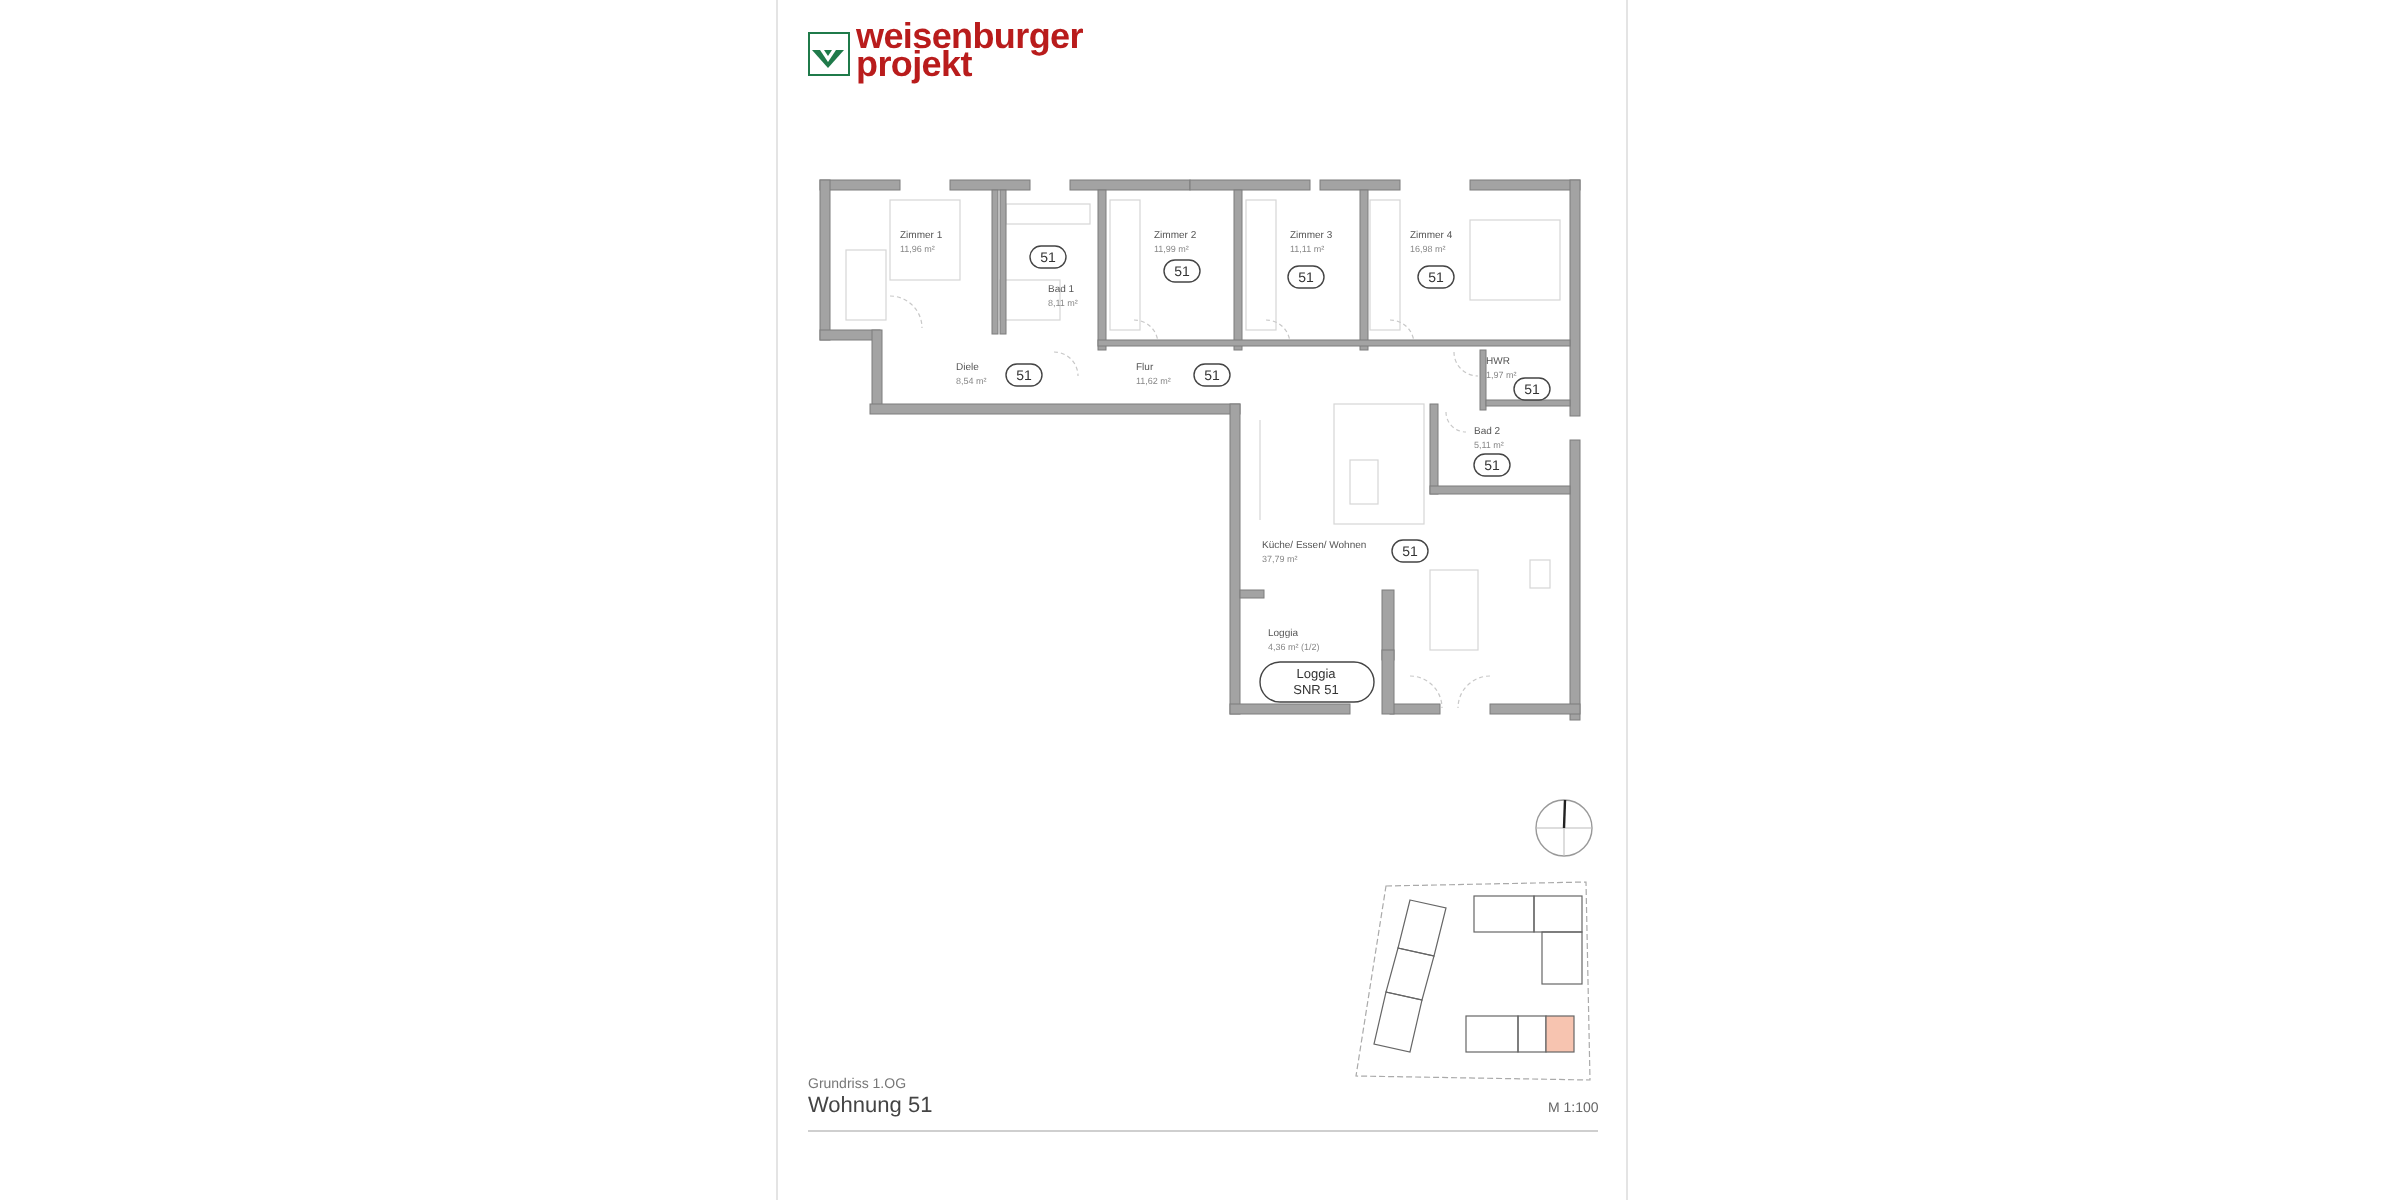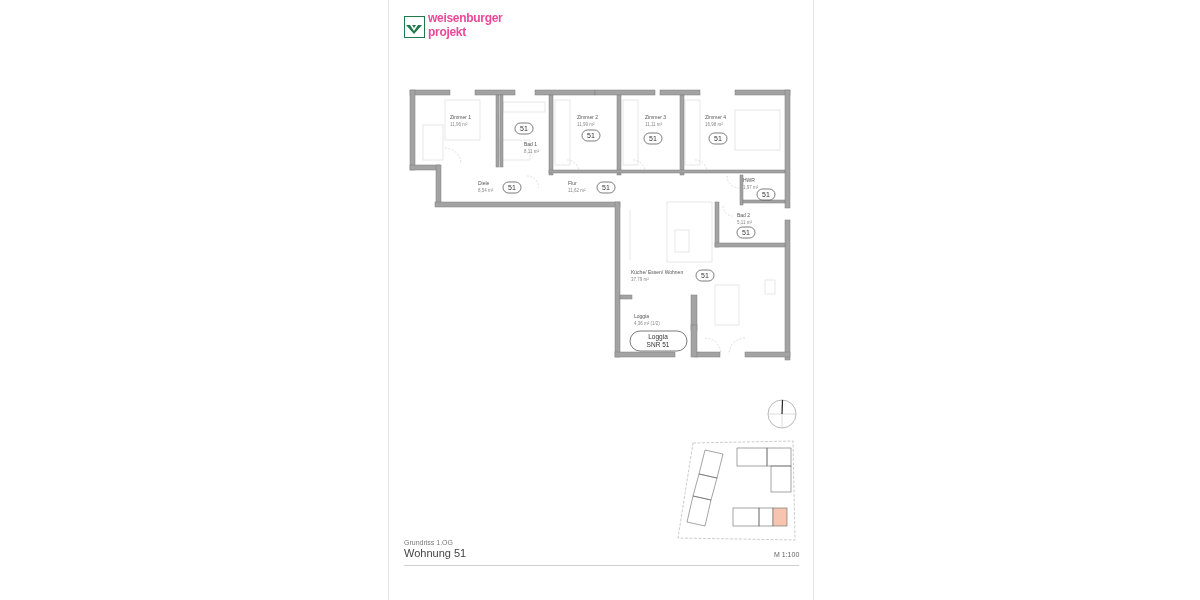--- a/index.html
+++ b/index.html
@@ -2,21 +2,21 @@
 <html><head>
 <meta charset="utf-8">
 <style>
   html, body { margin:0; padding:0; }
   body { width:1200px; height:600px; background:#ffffff; position:relative; overflow:hidden;
          font-family:"Liberation Sans", sans-serif; color:#555; }
   .sheet { position:absolute; left:388px; top:0; width:424px; height:600px; background:#fff;
            border-left:1px solid #e4e4e4; border-right:1px solid #e4e4e4; }
   .logo { position:absolute; left:404px; top:14px; width:120px; height:28px; }
   .logo-box { position:absolute; left:0; top:2px; width:21px; height:22px; border:1.5px solid #1f7a4a; box-sizing:border-box; background:#fff; }
-  .logo-text { position:absolute; left:24px; top:-3px; color:#ec4899; font-weight:bold; font-size:12px; line-height:14px; letter-spacing:-0.3px; }
+  .logo-text { position:absolute; left:24px; top:-3px; color:#b91c1c; font-weight:bold; font-size:18px; line-height:14px; letter-spacing:-0.3px; }
   .plan { position:absolute; left:405px; top:80px; width:400px; height:290px; }
   svg text { font-family:"Liberation Sans", sans-serif; }
   .footer-sub { position:absolute; left:404px; top:539px; font-size:7px; color:#777; }
   .footer-title { position:absolute; left:404px; top:547px; font-size:11px; color:#444; }
   .footer-scale { position:absolute; left:774px; top:551px; font-size:7px; color:#666; }
   .footer-rule { position:absolute; left:404px; top:565px; width:395px; height:1px; background:#cfcfcf; }
   .compass { position:absolute; left:767px; top:399px; width:30px; height:30px; }
   .siteplan { position:absolute; left:675px; top:438px; width:125px; height:105px; }
 </style>
 </head>

